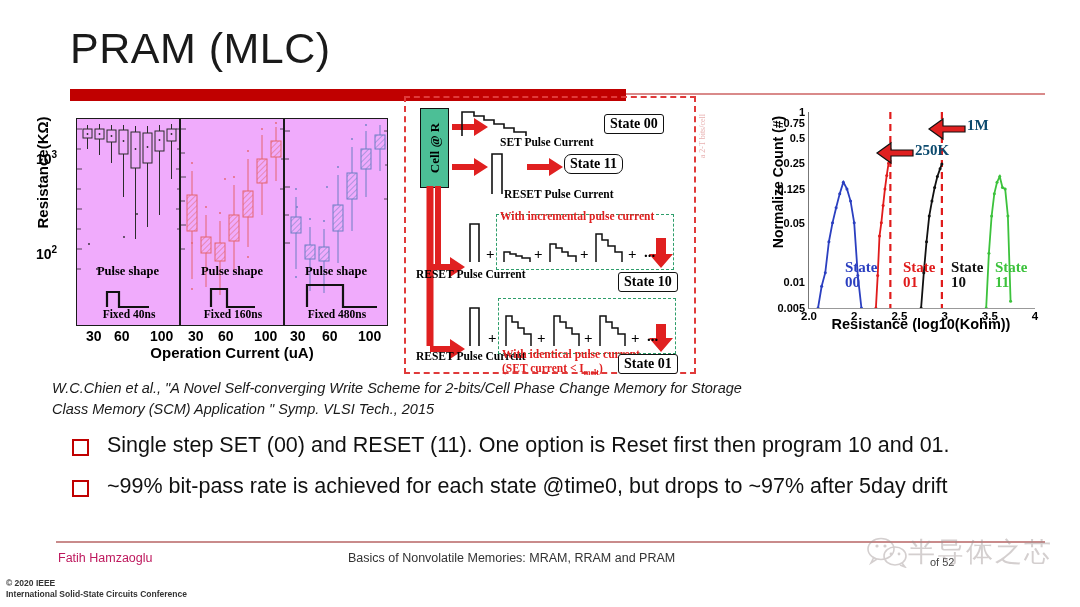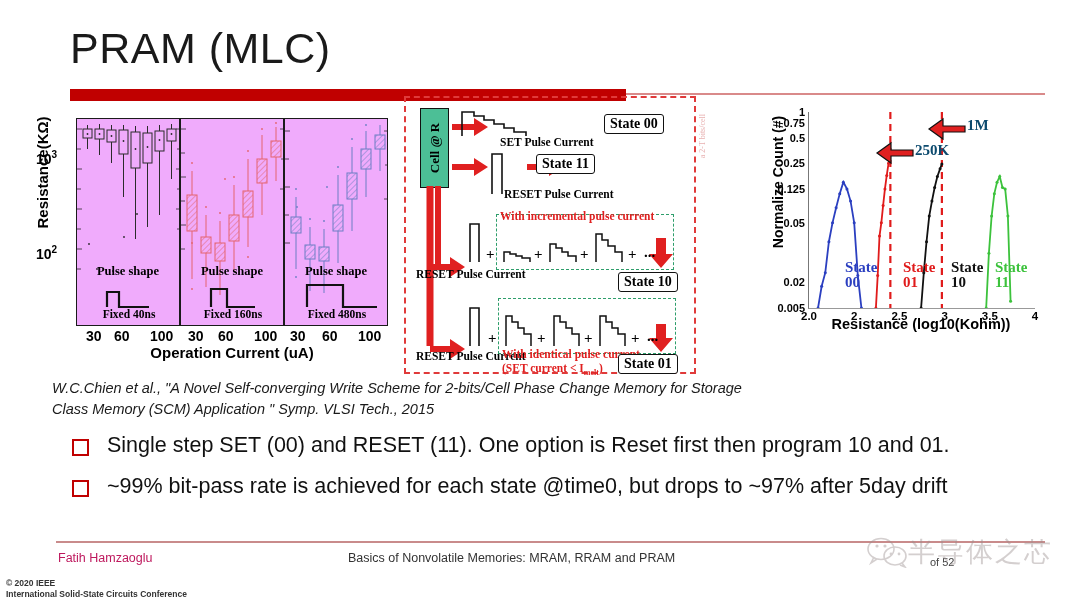--- a/index.html
+++ b/index.html
@@ -385,39 +385,39 @@
     <div class="cap" style="left:12px;top:172px;">RESET Pulse Current</div>
     <div class="cap" style="left:12px;top:254px;">RESET Pulse Current</div>
 
     <div class="capred" style="left:96px;top:114px;">With incremental pulse current</div>
     <div class="capred" style="left:98px;top:252px;">With identical pulse current</div>
     <div class="capred" style="left:98px;top:266px;">
       <span>(SET current &lt; I</span><sub style="font-size:8px;">melt</sub><span>)</span>
     </div>
 
     <div class="statebox" style="left:200px;top:18px;">State 00</div>
-    <div class="statebox" style="left:132px;top:58px;">State 11</div>
+    <div class="statebox" style="left:160px;top:58px;border-radius:7px;">State 11</div>
     <div class="statebox" style="left:214px;top:176px;">State 10</div>
     <div class="statebox" style="left:214px;top:258px;">State 01</div>
 
     <div class="vtext">a 2-T bits/cell</div>
   </div>
 
   <div class="fig" id="fig-right">
     <div class="ylab">Normalize Count (#)</div>
 
     <div class="plot">
 
       <div class="ytick" style="top:0%;">1</div>
       <div class="ytick" style="top:5.4%;">0.75</div>
       <div class="ytick" style="top:13.1%;">0.5</div>
       <div class="ytick" style="top:26.2%;">0.25</div>
       <div class="ytick" style="top:39.3%;">0.125</div>
       <div class="ytick" style="top:56.6%;">0.05</div>
-      <div class="ytick" style="top:86.9%;">0.02</div>
+      <div class="ytick" style="top:86.9%;">0.01</div>
       <div class="ytick" style="top:100%;">0.005</div>
 
       <div class="xtick" style="left:0%;">2.0</div>
       <div class="xtick" style="left:20%;">2</div>
       <div class="xtick" style="left:40%;">2.5</div>
       <div class="xtick" style="left:60%;">3</div>
       <div class="xtick" style="left:80%;">3.5</div>
       <div class="xtick" style="left:100%;">4</div>
 
       <svg id="dist-svg" width="226" height="196" viewBox="0 0 226 196" preserveAspectRatio="none" style="position:absolute;left:0;top:0;">

